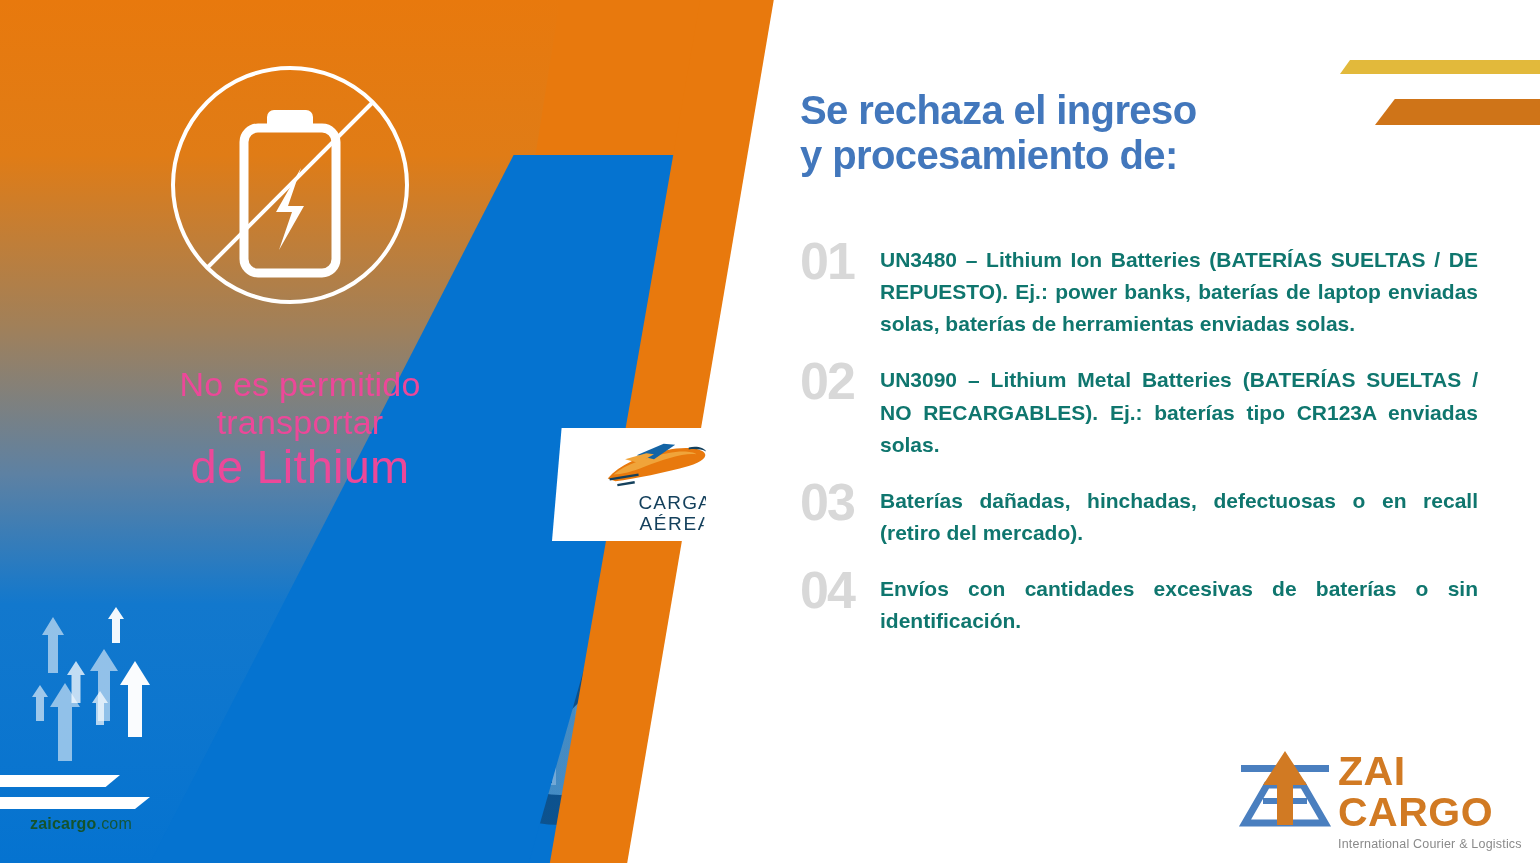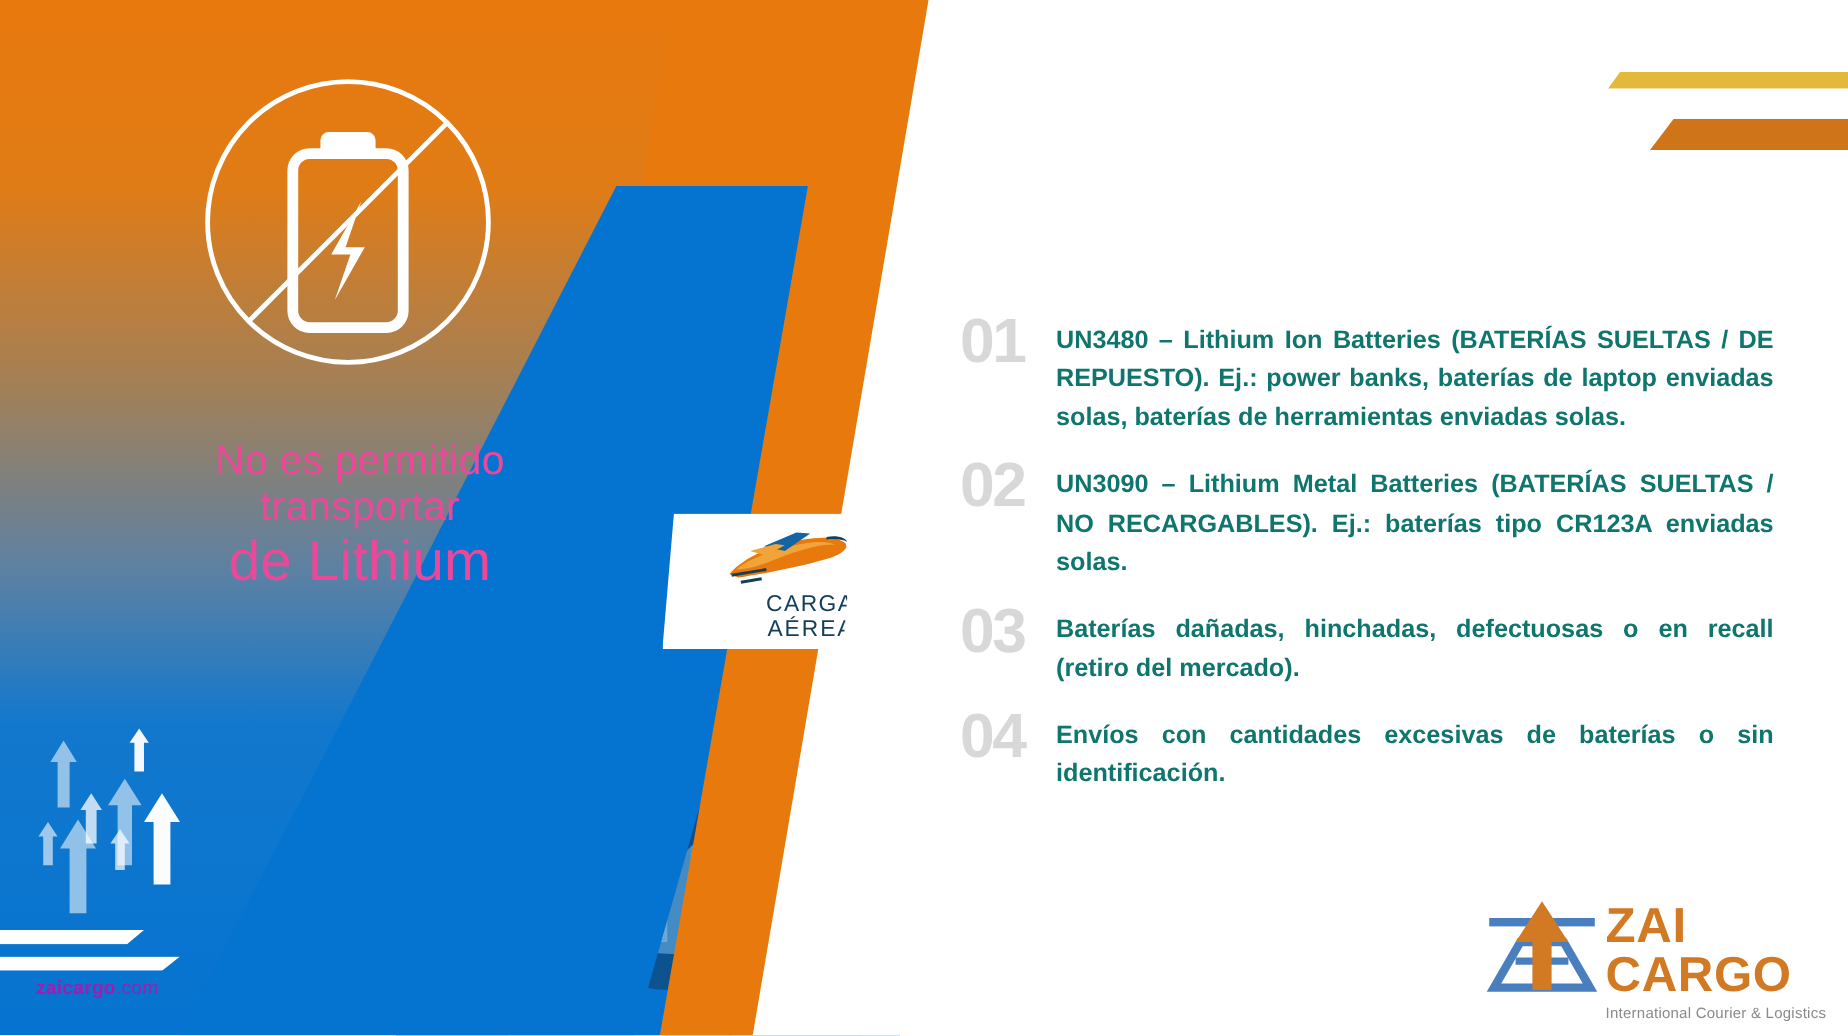--- a/index.html
+++ b/index.html
@@ -105,21 +105,21 @@
 
   
   .arrows{position:absolute;left:20px;top:575px;width:150px;height:190px;}
 
   
   .url-bars{position:absolute;left:0;top:775px;width:180px;height:40px;}
   .url-bar{position:absolute;height:12px;background:#ffffff;}
   .url-bar.u1{left:0;top:0;width:120px;clip-path:polygon(0 0,100% 0,88% 100%,0 100%);}
   .url-bar.u2{left:0;top:22px;width:150px;clip-path:polygon(0 0,100% 0,90% 100%,0 100%);}
   .url-text{
-    position:absolute;left:30px;top:815px;font-size:16px;color:#a21caf;letter-spacing:.2px;
+    position:absolute;left:30px;top:815px;font-size:16px;color:#14532d;letter-spacing:.2px;
   }
   .url-text b{font-weight:700;}
   .url-text span{font-weight:400;opacity:.92;}
 
   
   .carga-badge{
     position:absolute;left:552px;top:428px;width:160px;height:113px;
     background:#ffffff;
     clip-path:polygon(6% 0%, 100% 0%, 94% 100%, 0% 100%);
     display:flex;flex-direction:column;align-items:flex-end;justify-content:flex-start;
@@ -134,21 +134,21 @@
 
   
   .right{
     position:absolute;left:795px;top:0;width:745px;height:863px;
   }
   .headline{
     position:absolute;left:5px;top:88px;width:560px;
     color:#4277bc;font-weight:700;font-size:40px;line-height:1.13;letter-spacing:-.6px;
   }
   .list{
-    position:absolute;left:5px;top:268px;width:678px;
+    position:absolute;left:5px;top:244px;width:678px;
   }
   .item{display:flex;align-items:flex-start;margin-bottom:24px;}
   .item:last-child{margin-bottom:0;}
   .num{
     flex:0 0 auto;width:80px;
     font-size:52px;font-weight:700;color:#d8d8d8;line-height:.92;
     letter-spacing:-2px;margin-top:-6px;
   }
   .body{
     flex:1 1 auto;
@@ -267,20 +267,24 @@
 
   </div>
 
   <div class="right">
 
     <div class="deco">
       <div class="deco-bar gold"></div>
       <div class="deco-bar orangeb"></div>
     </div>
 
+    <div class="headline">
+      <div>Se rechaza el ingreso</div>
+      <div>y procesamiento de:</div>
+    </div>
 
     <div class="list">
       <div class="item item-1">
         <div class="num">01</div>
         <div class="body">UN3480 – Lithium Ion Batteries (BATERÍAS SUELTAS / DE REPUESTO). Ej.: power banks, baterías de laptop enviadas solas, baterías de herramientas enviadas solas.</div>
       </div>
       <div class="item item-2">
         <div class="num">02</div>
         <div class="body">UN3090 – Lithium Metal Batteries (BATERÍAS SUELTAS / NO RECARGABLES). Ej.: baterías tipo CR123A enviadas solas.</div>
       </div>

